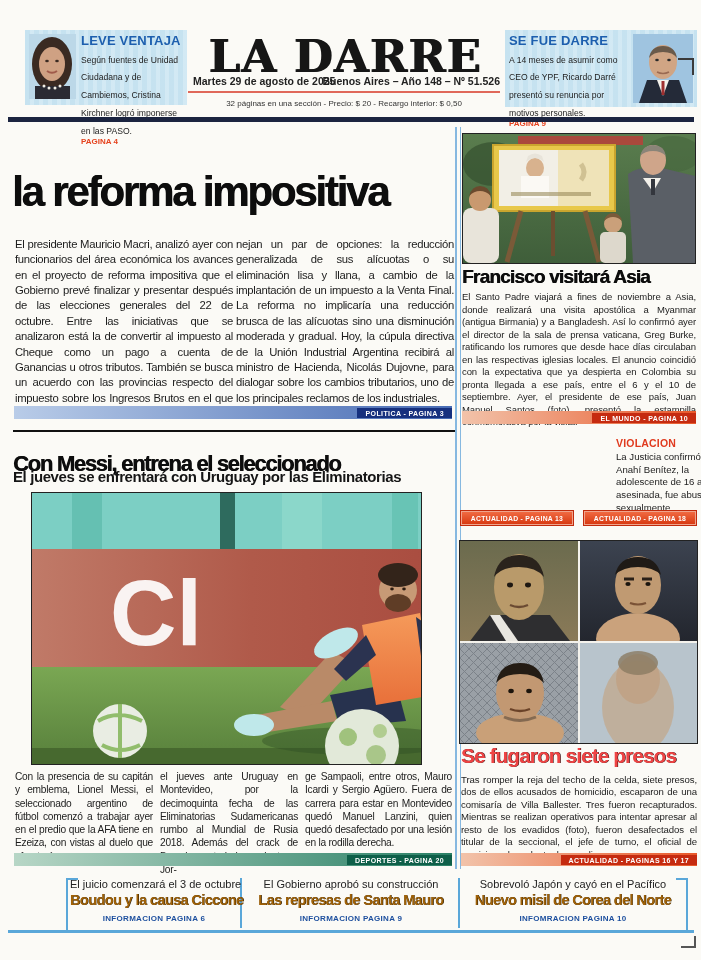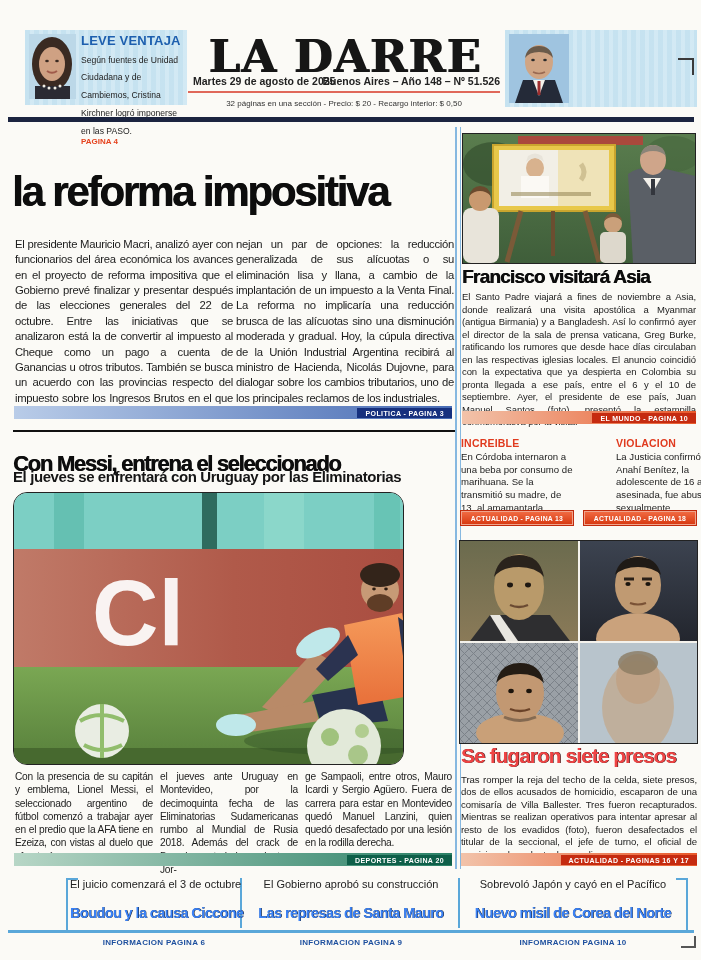--- a/index.html
+++ b/index.html
@@ -66,23 +66,23 @@
       font-size:6.8px;font-weight:bold;color:#fff;letter-spacing:.3px;padding:2.5px 0;
       background:linear-gradient(#f06a42,#d83a12);border:1px solid #f0a48c;outline:1px solid #c02a0c;}
   .escape-headline{position:absolute;left:461px;top:744px;width:236px;font-size:21px;font-weight:bold;
       letter-spacing:-1px;color:#ef4444;text-shadow:.5px 0 0 #0d0d0d;}
   .escape-body{position:absolute;left:461px;top:774px;width:236px;font-size:9.6px;line-height:1.3;
       letter-spacing:-.1px;text-align:justify;color:#1c1c1c;}
   
   .strip-line{position:absolute;background:#5aa7d9;}
   .teaser{position:absolute;top:878px;text-align:center;}
   .teaser-kicker{display:block;font-size:11px;color:#222;white-space:nowrap;}
-  .teaser-headline{display:block;font-size:14.5px;font-weight:bold;letter-spacing:-.6px;color:#3b82f6;
-      text-shadow:.4px 0 0 #0d0d0d;white-space:nowrap;margin-top:15px;}
-  .teaser-page{display:block;font-size:8px;font-weight:bold;color:#1d4f9e;letter-spacing:.3px;margin-top:17px;}
+  .teaser-headline{display:block;font-size:14.5px;font-weight:bold;letter-spacing:-.6px;color:#a16207;
+      text-shadow:.4px 0 0 #0d0d0d;white-space:nowrap;margin-top:2px;}
+  .teaser-page{display:block;font-size:8px;font-weight:bold;color:#1d4f9e;letter-spacing:.3px;margin-top:6px;}
 </style>
 </head>
 <body>
 
 <div class="page">
 
   <div class="ear ear-left">
     <svg width="47" height="65" viewBox="0 0 47 65">
       <rect width="47" height="65" fill="#bcd8e8"></rect>
       <ellipse cx="23" cy="30" rx="20" ry="27" fill="#3a2a22"></ellipse>
@@ -102,20 +102,24 @@
     </div>
   </div>
 
   <div class="masthead">LA DARRE</div>
   <div class="dateline date-left">Martes 29 de agosto de 2025</div>
   <div class="dateline date-right">Buenos Aires – Año 148 – Nº 51.526</div>
   <div class="red-rule"></div>
   <div class="fine-print">32 páginas en una sección - Precio: $ 20 - Recargo interior: $ 0,50</div>
 
   <div class="ear ear-right">
+    <div class="ear-text">
+      <span class="ear-kicker">SE FUE DARRE</span><span class="ear-body">A 14 meses de asumir como CEO de YPF, Ricardo Darré presentó su renuncia por motivos personales.</span>
+      <span class="ear-page">PAGINA 9</span>
+    </div>
     <svg width="60" height="69" viewBox="0 0 60 69">
       <rect width="60" height="69" fill="#9fc4e0"></rect>
       <polygon points="6,69 14,46 46,46 54,69" fill="#242a38"></polygon>
       <polygon points="24,46 30,62 36,46" fill="#f4f2ec"></polygon>
       <rect x="28.5" y="47" width="3" height="14" fill="#a03030"></rect>
       <ellipse cx="30" cy="28" rx="14" ry="17" fill="#d0a584"></ellipse>
       <path d="M16,24 q2,-12 14,-12 q12,0 14,12 q-4,-6 -14,-6 q-10,0 -14,6" fill="#6a5a4a"></path>
       <ellipse cx="24" cy="26" rx="1.8" ry="1.3" fill="#2a2a2a"></ellipse>
       <ellipse cx="36" cy="26" rx="1.8" ry="1.3" fill="#2a2a2a"></ellipse>
       <path d="M24,38 q6,3 12,0" stroke="#9a6a52" stroke-width="1.6" fill="none"></path>
@@ -176,21 +180,21 @@
   </div>
   <div class="pope-headline">Francisco visitará Asia</div>
   <div class="pope-body">El Santo Padre viajará a fines de noviembre a Asia, donde realizará una visita apostólica a Myanmar (antigua Birmania) y a Bangladesh. Así lo confirmó ayer el director de la sala de prensa vaticana, Greg Burke, ratificando los rumores que desde hace días circulaban en las respectivas iglesias locales. El anuncio coincidió con la expectativa que ya despierta en Colombia su pronta llegada a ese país, entre el 6 y el 10 de septiembre. Ayer, el presidente de ese país, Juan Manuel Santos (foto), presentó la estampilla conmemorativa por la visita.</div>
   <div class="tagband band-red" style="left:462px;top:411px;width:234px;">
     <span class="tagbox">EL MUNDO - PAGINA 10</span>
   </div>
 
   <div class="messi-headline">Con Messi, entrena el seleccionado</div>
   <div class="messi-subhead">El jueves se enfrentará con Uruguay por las Eliminatorias</div>
 
-  <div class="photo-frame" style="left:13px;top:492px;width:391px;height:273px;border-radius:14px;">
+  <div class="photo-frame" style="left:31px;top:492px;width:391px;height:273px;">
     <svg width="439" height="271" viewBox="0 0 439 271">
       <defs>
         <linearGradient id="grass" x1="0" y1="0" x2="0" y2="1">
           <stop offset="0" stop-color="#7aa753"></stop>
             <stop offset="1" stop-color="#577f3b"></stop>
         </linearGradient>
         <linearGradient id="banner" x1="0" y1="0" x2="1" y2="0">
           <stop offset="0" stop-color="#c07a68"></stop>
             <stop offset=".5" stop-color="#b05a4a"></stop>
             <stop offset="1" stop-color="#a84a3e"></stop>
@@ -237,24 +241,20 @@
     </svg>
   </div>
 
   <div class="messi-col mcol1">Con la presencia de su capitán y emblema, Lionel Messi, el seleccionado argentino de fútbol comenzó a trabajar ayer en el predio que la AFA tiene en Ezeiza, con vistas al duelo que afrontará</div>
   <div class="messi-col mcol2">el jueves ante Uruguay en Montevideo, por la decimoquinta fecha de las Eliminatorias Sudamericanas rumbo al Mundial de Rusia 2018. Además del crack de Barcelona, trabajaron junto a Jor-</div>
   <div class="messi-col mcol3">ge Sampaoli, entre otros, Mauro Icardi y Sergio Agüero. Fuera de carrera para estar en Montevideo quedó Manuel Lanzini, quien quedó desafectado por una lesión en la rodilla derecha.</div>
   <div class="tagband band-green" style="left:14px;top:853px;width:438px;">
     <span class="tagbox">DEPORTES - PAGINA 20</span>
   </div>
 
-  <div class="brief" style="left:461px;">
-    <span class="brief-kicker">INCREIBLE</span>
-    <span class="brief-text">En Córdoba internaron a una beba por consumo de marihuana. Se la transmitió su madre, de 13, al amamantarla.</span>
-  </div>
   <div class="brief-tag" style="left:461px;">ACTUALIDAD - PAGINA 13</div>
 
   <div class="brief" style="left:616px;">
     <span class="brief-kicker">VIOLACION</span>
     <span class="brief-text">La Justicia confirmó que Anahí Benítez, la adolescente de 16 años asesinada, fue abusada sexualmente.</span>
   </div>
   <div class="brief-tag" style="left:584px;">ACTUALIDAD - PAGINA 18</div>
 
   <div class="photo-frame" style="left:459px;top:540px;width:239px;height:204px;">
     <svg width="237" height="202" viewBox="0 0 237 202">

